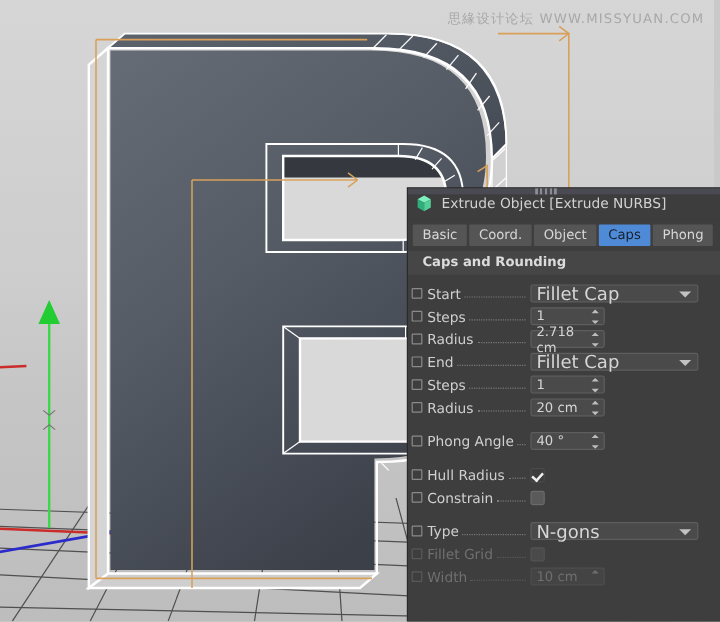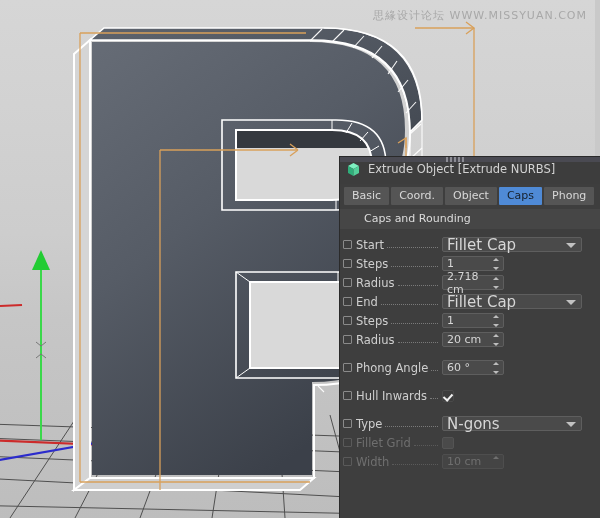--- a/index.html
+++ b/index.html
@@ -40,22 +40,22 @@
   .titlebar{height:22px;display:flex;align-items:flex-start;padding:0 6px;
     background:#3d3d3d;}
   .cube-icon{width:15px;height:15px;margin-right:7px;flex:none;}
   .title-text{font-size:11.5px;color:#d2d2d2;white-space:nowrap;}
 
   .tabs{display:flex;gap:2px;padding:3px 4px 4px 4px;background:#3e3e3e;align-items:flex-end;}
   .tab{background:#555555;color:#d8d8d8;font-size:11px;padding:2px 8px 3px 8px;
     border-radius:1px;white-space:nowrap;line-height:13px;}
   .tab.active{background:#4f8ad6;color:#16202c;}
 
-  .section-hdr{background:#464646;color:#dcdcdc;font-size:11px;font-weight:normal;
-    padding:3px 8px 4px 24px;}
+  .section-hdr{background:#464646;color:#dcdcdc;font-size:11px;font-weight:bold;
+    padding:3px 8px 4px 12px;}
 
   .rows{padding:6px 0 0 0;}
   .row{display:flex;align-items:center;height:19px;padding:0 6px 0 3px;}
   .row.spacer{height:9px;}
   .bullet{width:7px;height:7px;border:1px solid #8a8a8a;margin-right:4px;flex:none;
     background:transparent;border-radius:1px;}
   .lbl{font-size:11.5px;color:#cfcfcf;white-space:nowrap;flex:none;
     overflow:hidden;text-overflow:clip;}
   .leader{flex:1;border-bottom:1px dotted #7a7a7a;margin:0 4px 4px 3px;min-width:4px;height:9px;}
   .lblwrap{width:86px;display:flex;align-items:flex-end;flex:none;}
@@ -338,35 +338,43 @@
           </span>
         </div>
         <div class="row spacer"></div>
         <div class="row">
           <span class="bullet"></span>
           <span class="lblwrap">
             <span class="lbl">Phong Angle</span>
             <span class="leader"></span>
           </span>
           <span class="numfield">
-            <span>60 °</span>
+            <span>40 °</span>
             <span class="spin">
               <i class="up"></i>
               <i class="dn"></i>
             </span>
           </span>
         </div>
         <div class="row spacer"></div>
         <div class="row">
           <span class="bullet"></span>
           <span class="lblwrap">
-            <span class="lbl">Hull Inwards</span>
+            <span class="lbl">Hull Radius</span>
             <span class="leader"></span>
           </span>
           <span class="cbox checked"></span>
+        </div>
+        <div class="row">
+          <span class="bullet"></span>
+          <span class="lblwrap">
+            <span class="lbl">Constrain</span>
+            <span class="leader"></span>
+          </span>
+          <span class="cbox"></span>
         </div>
         <div class="row spacer"></div>
         <div class="row">
           <span class="bullet"></span>
           <span class="lblwrap">
             <span class="lbl">Type</span>
             <span class="leader"></span>
           </span>
           <span class="dropdown">
             <span>N-gons</span>

